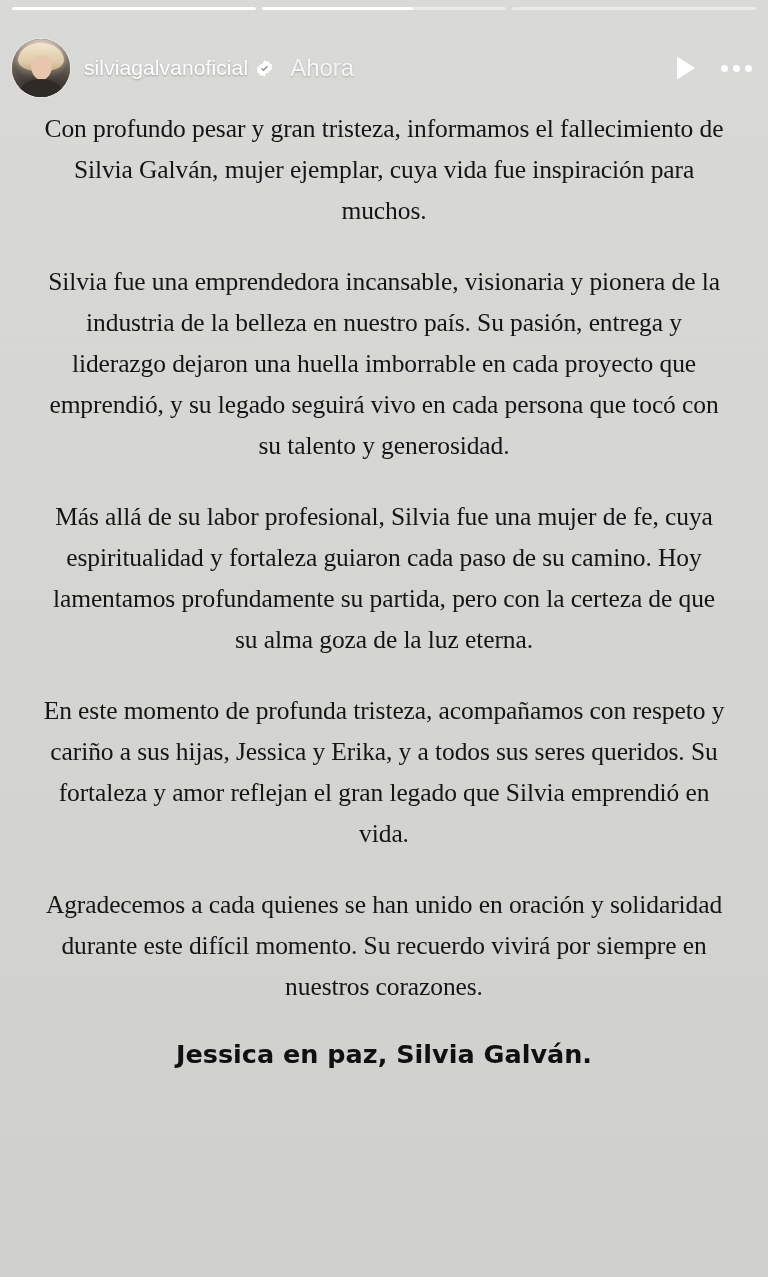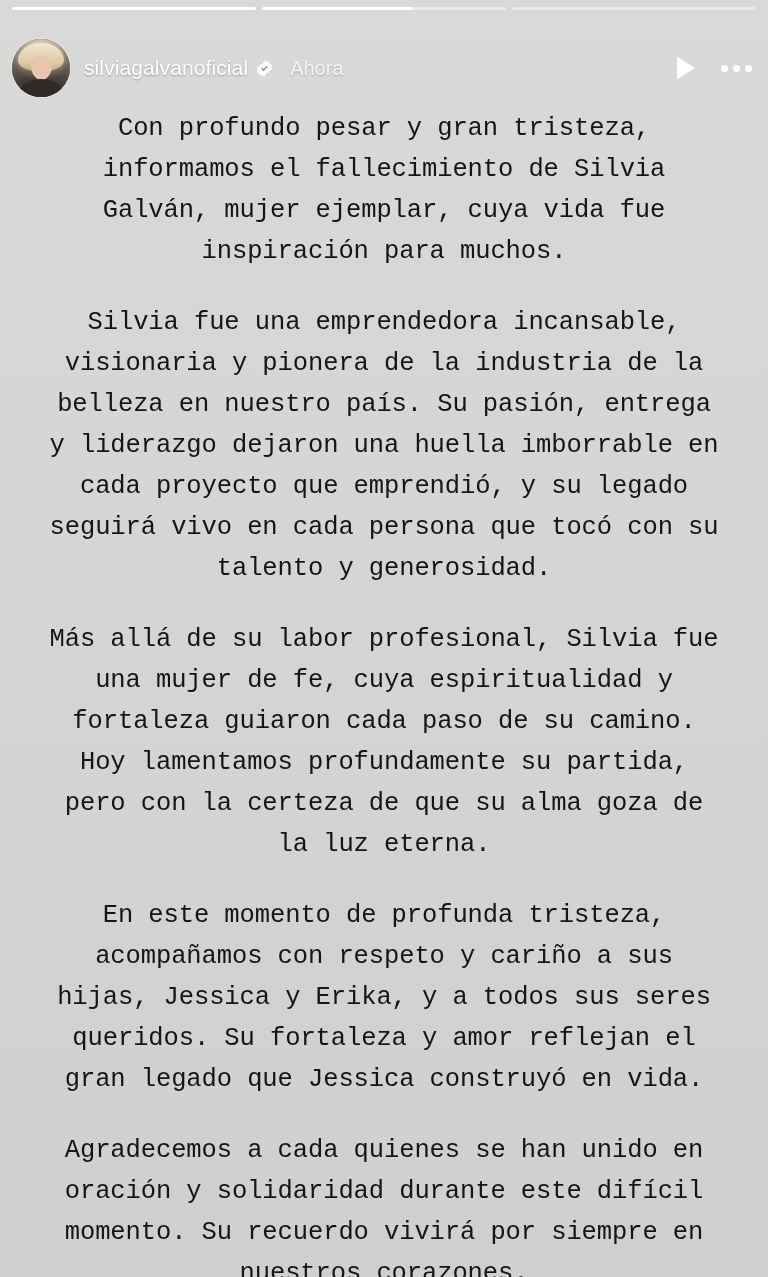--- a/index.html
+++ b/index.html
@@ -119,21 +119,21 @@
   }
   .verified {
     width: 19px;
     height: 19px;
     margin-left: 7px;
     flex: 0 0 auto;
     display: block;
   }
   .timestamp {
     color: rgba(255,255,255,0.85);
-    font-size: 20px;
+    font-size: 24px;
     margin-left: 16px;
     white-space: nowrap;
     text-shadow: 0 1px 2px rgba(0,0,0,0.22);
   }
 
   .header-actions {
     margin-left: auto;
     display: flex;
     align-items: center;
     gap: 22px;
@@ -167,21 +167,21 @@
     padding: 8px 42px 0 42px;
     box-sizing: border-box;
     text-align: center;
   }
   .para {
     color: #151515;
     font-size: 25.5px;
     line-height: 41px;
     letter-spacing: -0.1px;
     margin: 0 0 30px 0;
-    font-family: Liberation Mono, monospace;
+    font-family: Liberation Serif, serif;
     font-weight: 400;
   }
   .para.tight {
     margin-bottom: 28px;
   }
   .closing {
     color: #101010;
     font-size: 25.5px;
     line-height: 38px;
     font-weight: bold;
@@ -233,18 +233,18 @@
         <span></span>
         <span></span>
       </div>
     </div>
   </div>
 
   <div class="content">
     <p class="para">Con profundo pesar y gran tristeza, informamos el fallecimiento de Silvia Galván, mujer ejemplar, cuya vida fue inspiración para muchos.</p>
     <p class="para">Silvia fue una emprendedora incansable, visionaria y pionera de la industria de la belleza en nuestro país. Su pasión, entrega y liderazgo dejaron una huella imborrable en cada proyecto que emprendió, y su legado seguirá vivo en cada persona que tocó con su talento y generosidad.</p>
     <p class="para">Más allá de su labor profesional, Silvia fue una mujer de fe, cuya espiritualidad y fortaleza guiaron cada paso de su camino. Hoy lamentamos profundamente su partida, pero con la certeza de que su alma goza de la luz eterna.</p>
-    <p class="para">En este momento de profunda tristeza, acompañamos con respeto y cariño a sus hijas, Jessica y Erika, y a todos sus seres queridos. Su fortaleza y amor reflejan el gran legado que Jessica construyó en vida.</p>
+    <p class="para">En este momento de profunda tristeza, acompañamos con respeto y cariño a sus hijas, Jessica y Erika, y a todos sus seres queridos. Su fortaleza y amor reflejan el gran legado que Silvia emprendió en vida.</p>
     <p class="para tight">Agradecemos a cada quienes se han unido en oración y solidaridad durante este difícil momento. Su recuerdo vivirá por siempre en nuestros corazones.</p>
     <p class="closing">Jessica en paz, Silvia Galván.</p>
   </div>
 
 </div>
 
 </body></html>

